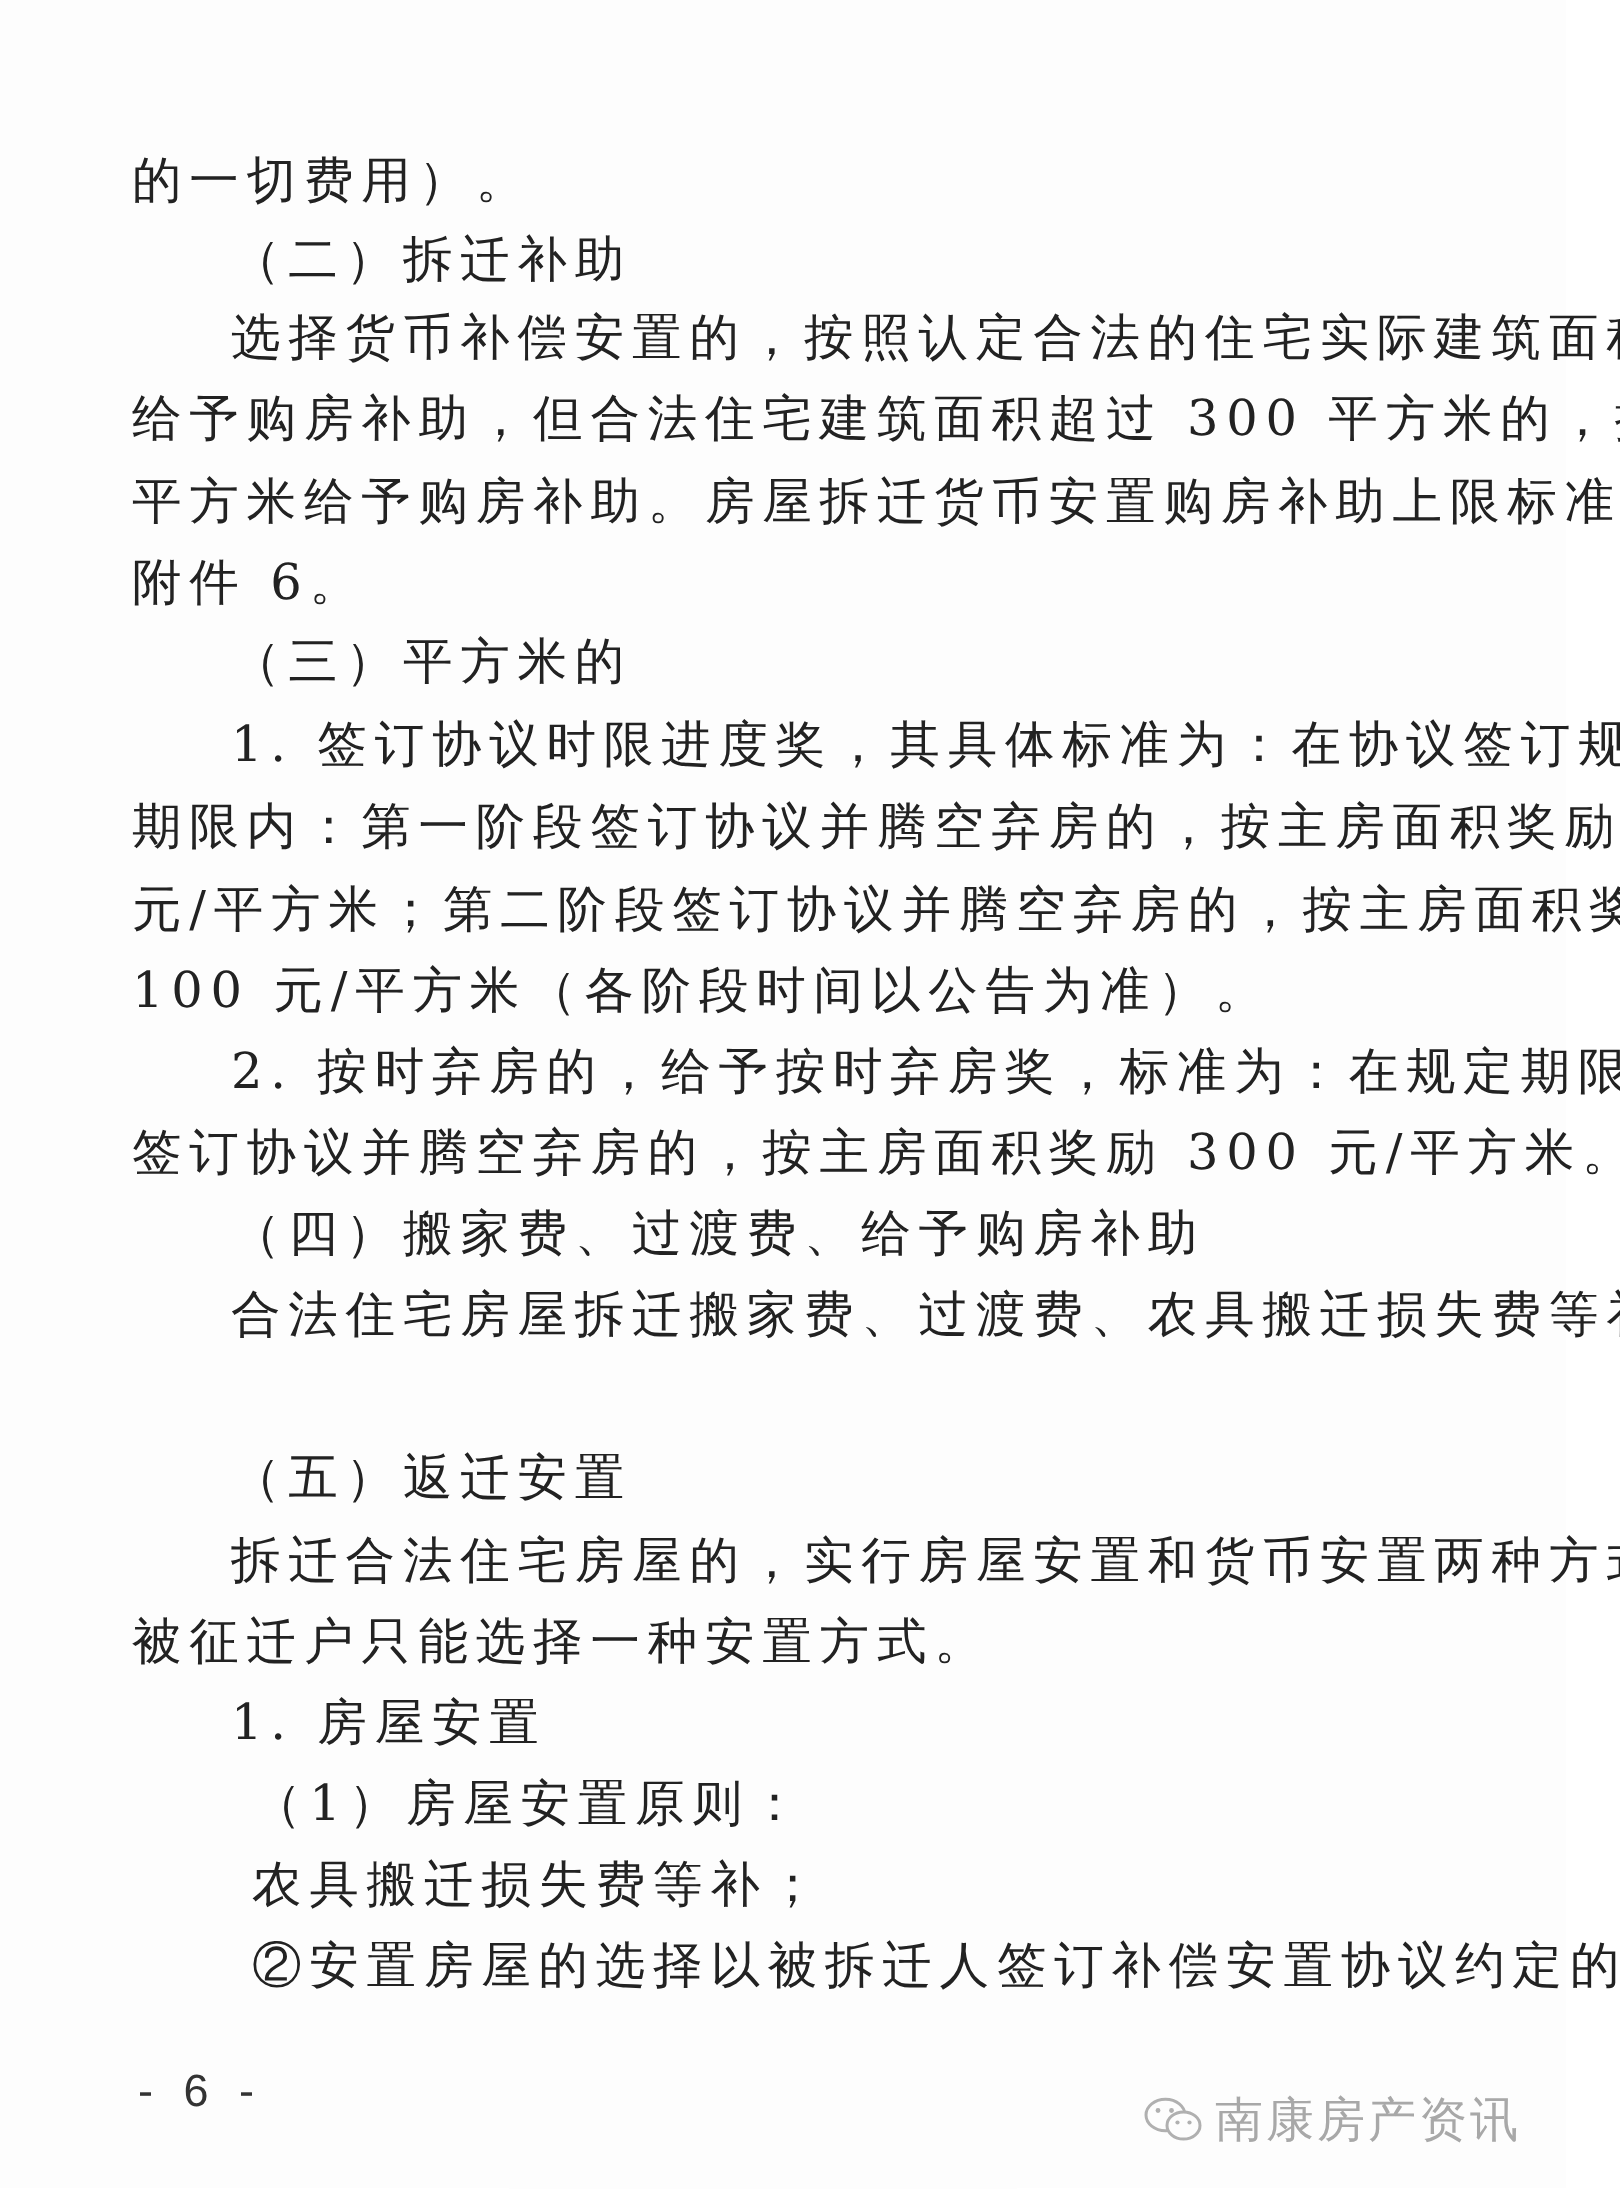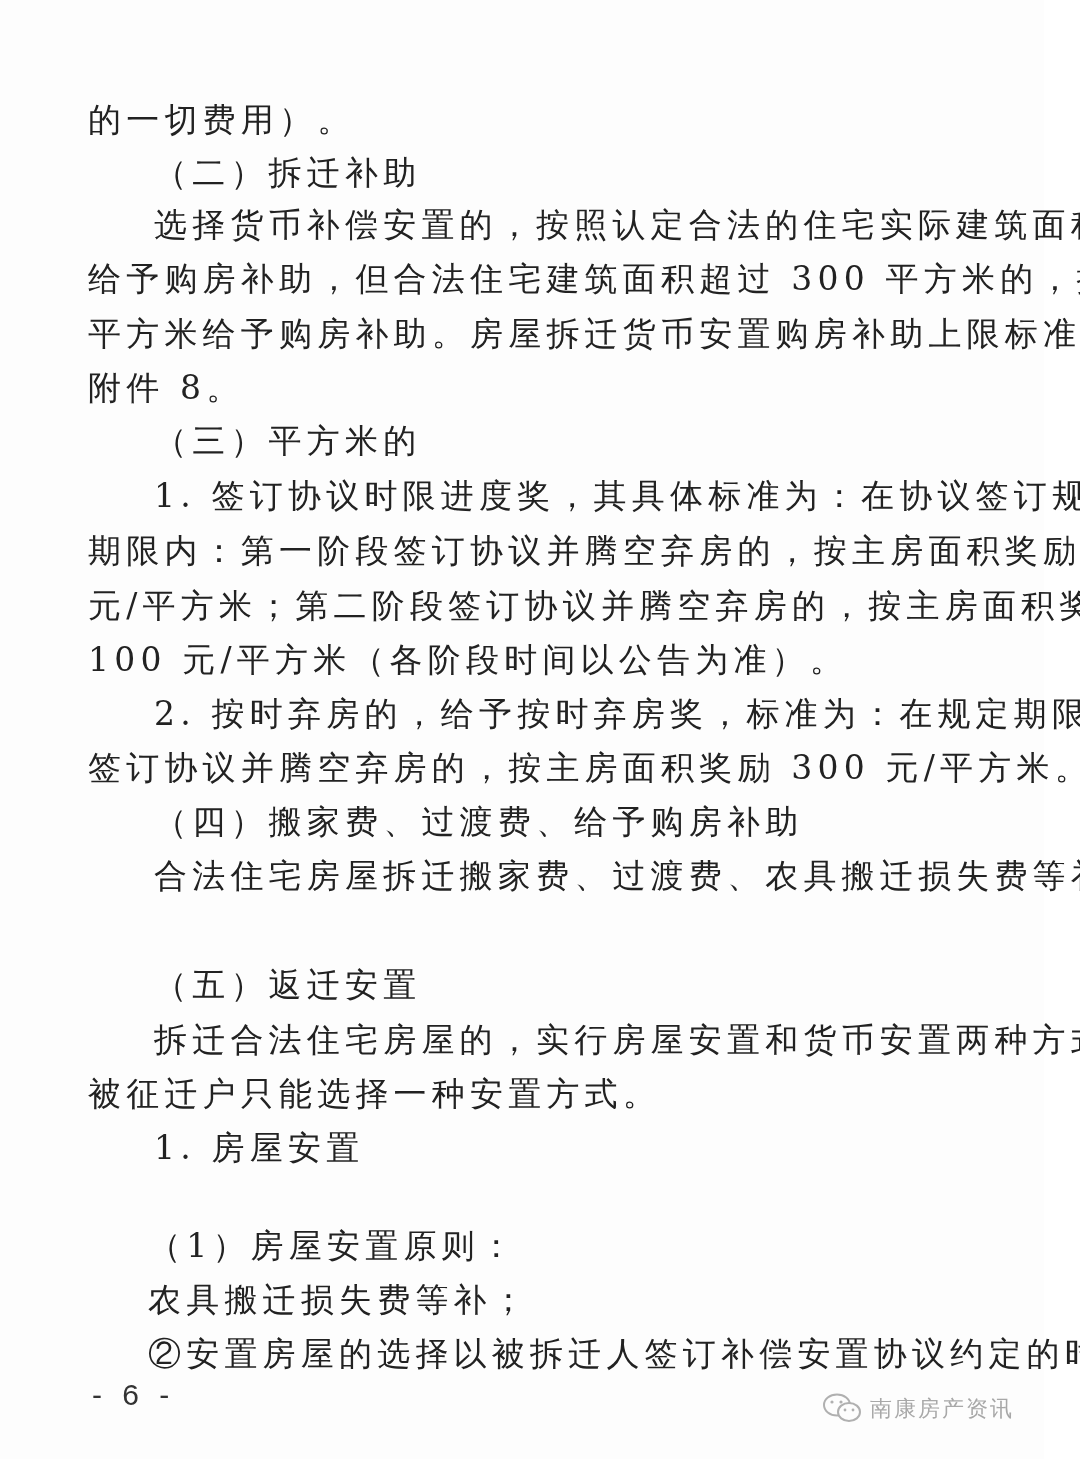--- a/index.html
+++ b/index.html
@@ -25,54 +25,54 @@
     .line {
       position: absolute;
       left: 88px;
       font-size: 33px;
       letter-spacing: 5.2px;
       white-space: nowrap;
       line-height: 40px;
       color: #222;
     }
     .indent { left: 154px; }
-    .indent-sm { left: 148px; margin-top: 44px; }
+    .indent-sm { left: 168px; }
     .page-number {
       position: absolute;
       left: 92px;
       top: 1378px;
       font-family: "Liberation Sans", sans-serif;
       font-size: 30px;
       color: #333;
       letter-spacing: 6px;
     }
     .watermark {
       position: absolute;
       right: 30px;
       top: 1392px;
       display: flex;
       align-items: center;
       gap: 6px;
       color: #a8a8a8;
       font-family: "DejaVu Sans", sans-serif;
-      font-size: 22px;
+      font-size: 32px;
       letter-spacing: 2px;
     }
     .watermark svg { display: block; }
   </style>
 </head>
 <body>
 
 <div class="page">
   <div class="line" style="top:100px">的一切费用）。</div>
   <div class="line indent" style="top:153px">（二）拆迁补助</div>
   <div class="line indent" style="top:205px">选择货币补偿安置的，按照认定合法的住宅实际建筑面积</div>
   <div class="line" style="top:259px">给予购房补助，但合法住宅建筑面积超过 300 平方米的，按 300</div>
   <div class="line" style="top:314px">平方米给予购房补助。房屋拆迁货币安置购房补助上限标准见</div>
-  <div class="line" style="top:368px">附件 8。</div>
+  <div class="line" style="top:368px">附件 6。</div>
   <div class="line indent" style="top:421px">（三）平方米的</div>
   <div class="line indent" style="top:476px">1. 签订协议时限进度奖，其具体标准为：在协议签订规定</div>
   <div class="line" style="top:531px">期限内：第一阶段签订协议并腾空弃房的，按主房面积奖励 200</div>
   <div class="line" style="top:586px">元/平方米；第二阶段签订协议并腾空弃房的，按主房面积奖励</div>
   <div class="line" style="top:640px">100 元/平方米（各阶段时间以公告为准）。</div>
   <div class="line indent" style="top:694px">2. 按时弃房的，给予按时弃房奖，标准为：在规定期限内</div>
   <div class="line" style="top:748px">签订协议并腾空弃房的，按主房面积奖励 300 元/平方米。</div>
   <div class="line indent" style="top:802px">（四）搬家费、过渡费、给予购房补助</div>
   <div class="line indent" style="top:856px">合法住宅房屋拆迁搬家费、过渡费、农具搬迁损失费等补</div>
   <div class="line indent" style="top:965px">（五）返迁安置</div>

